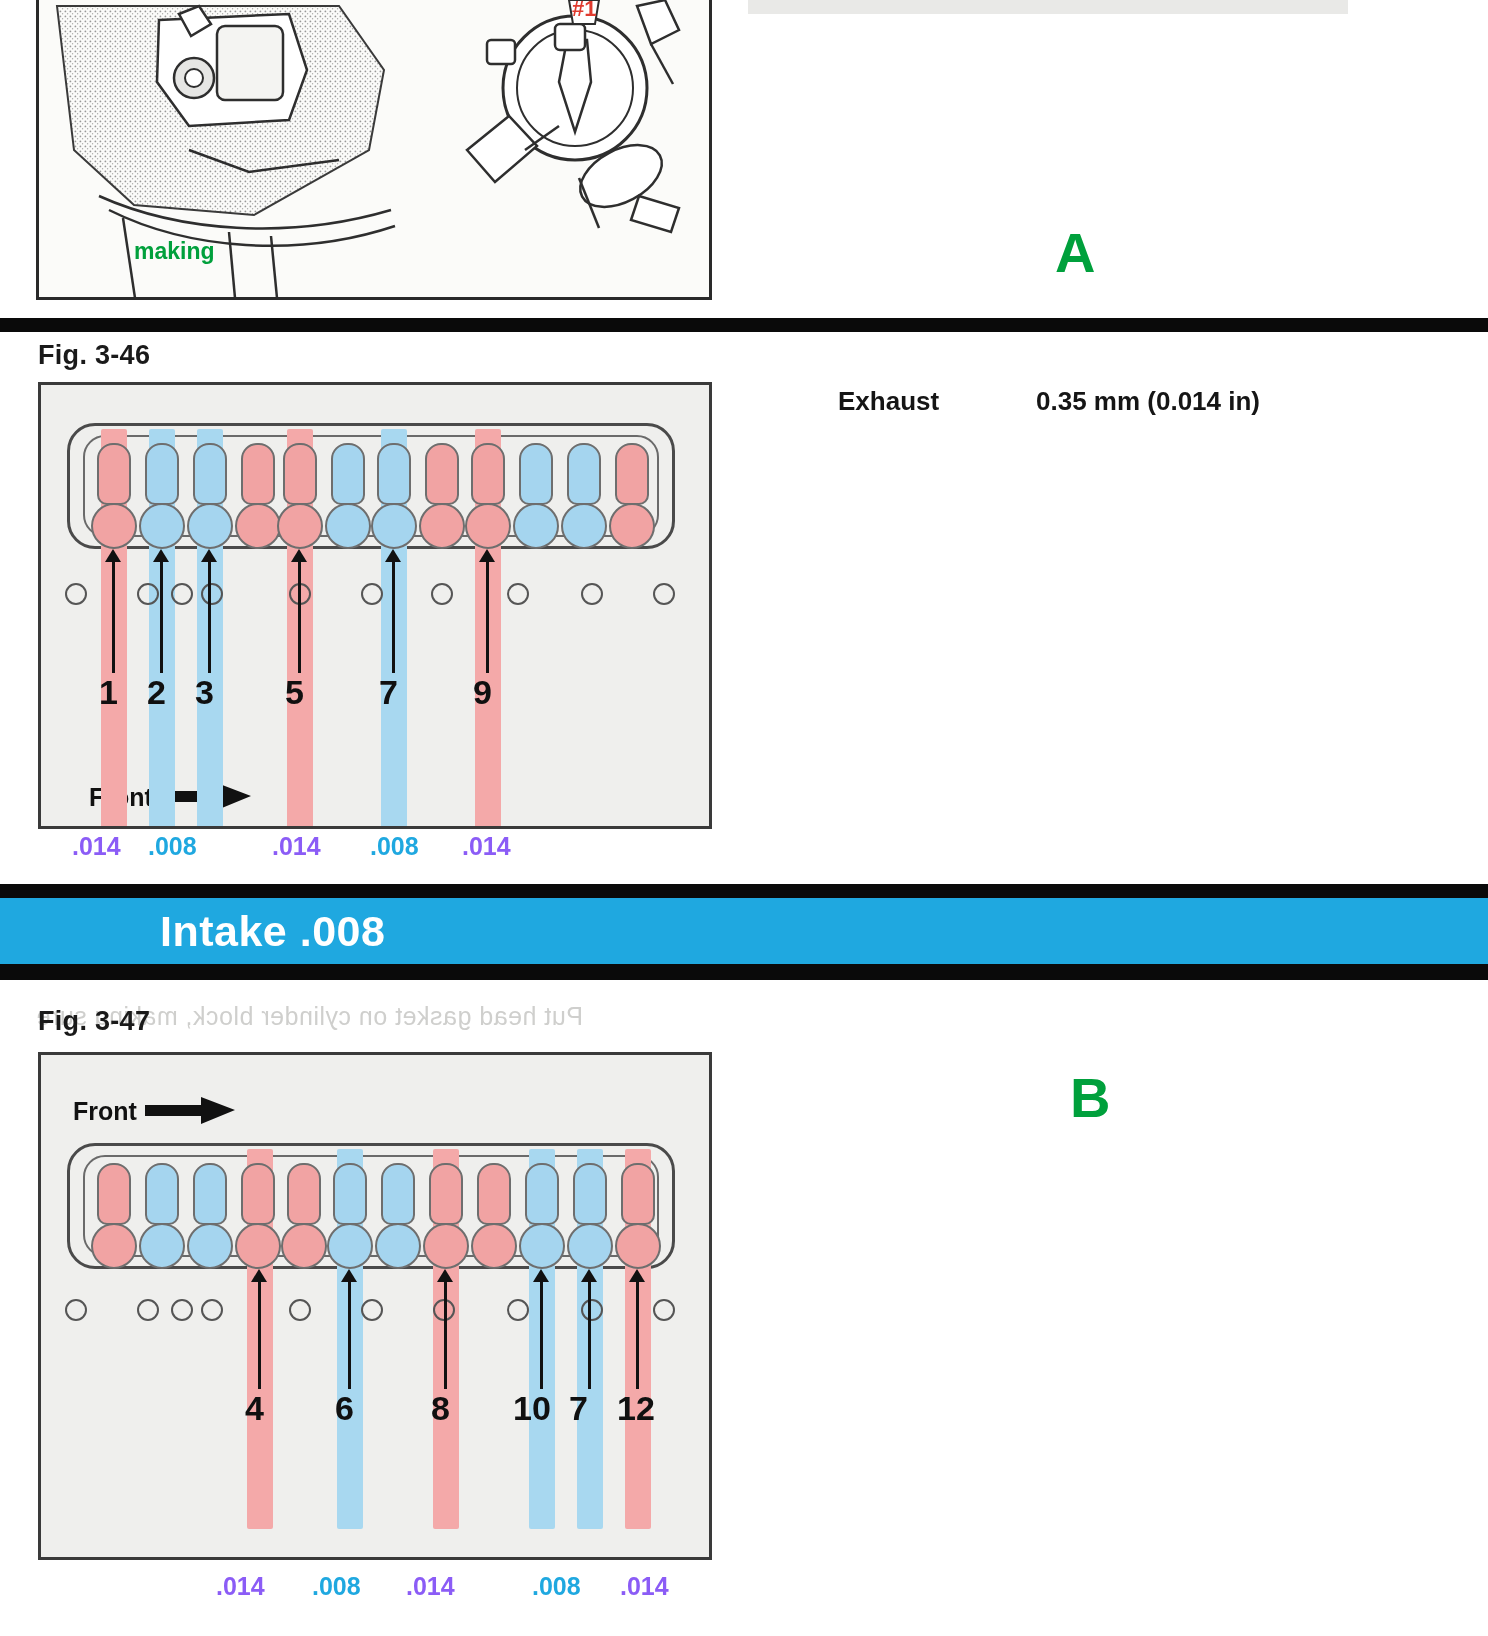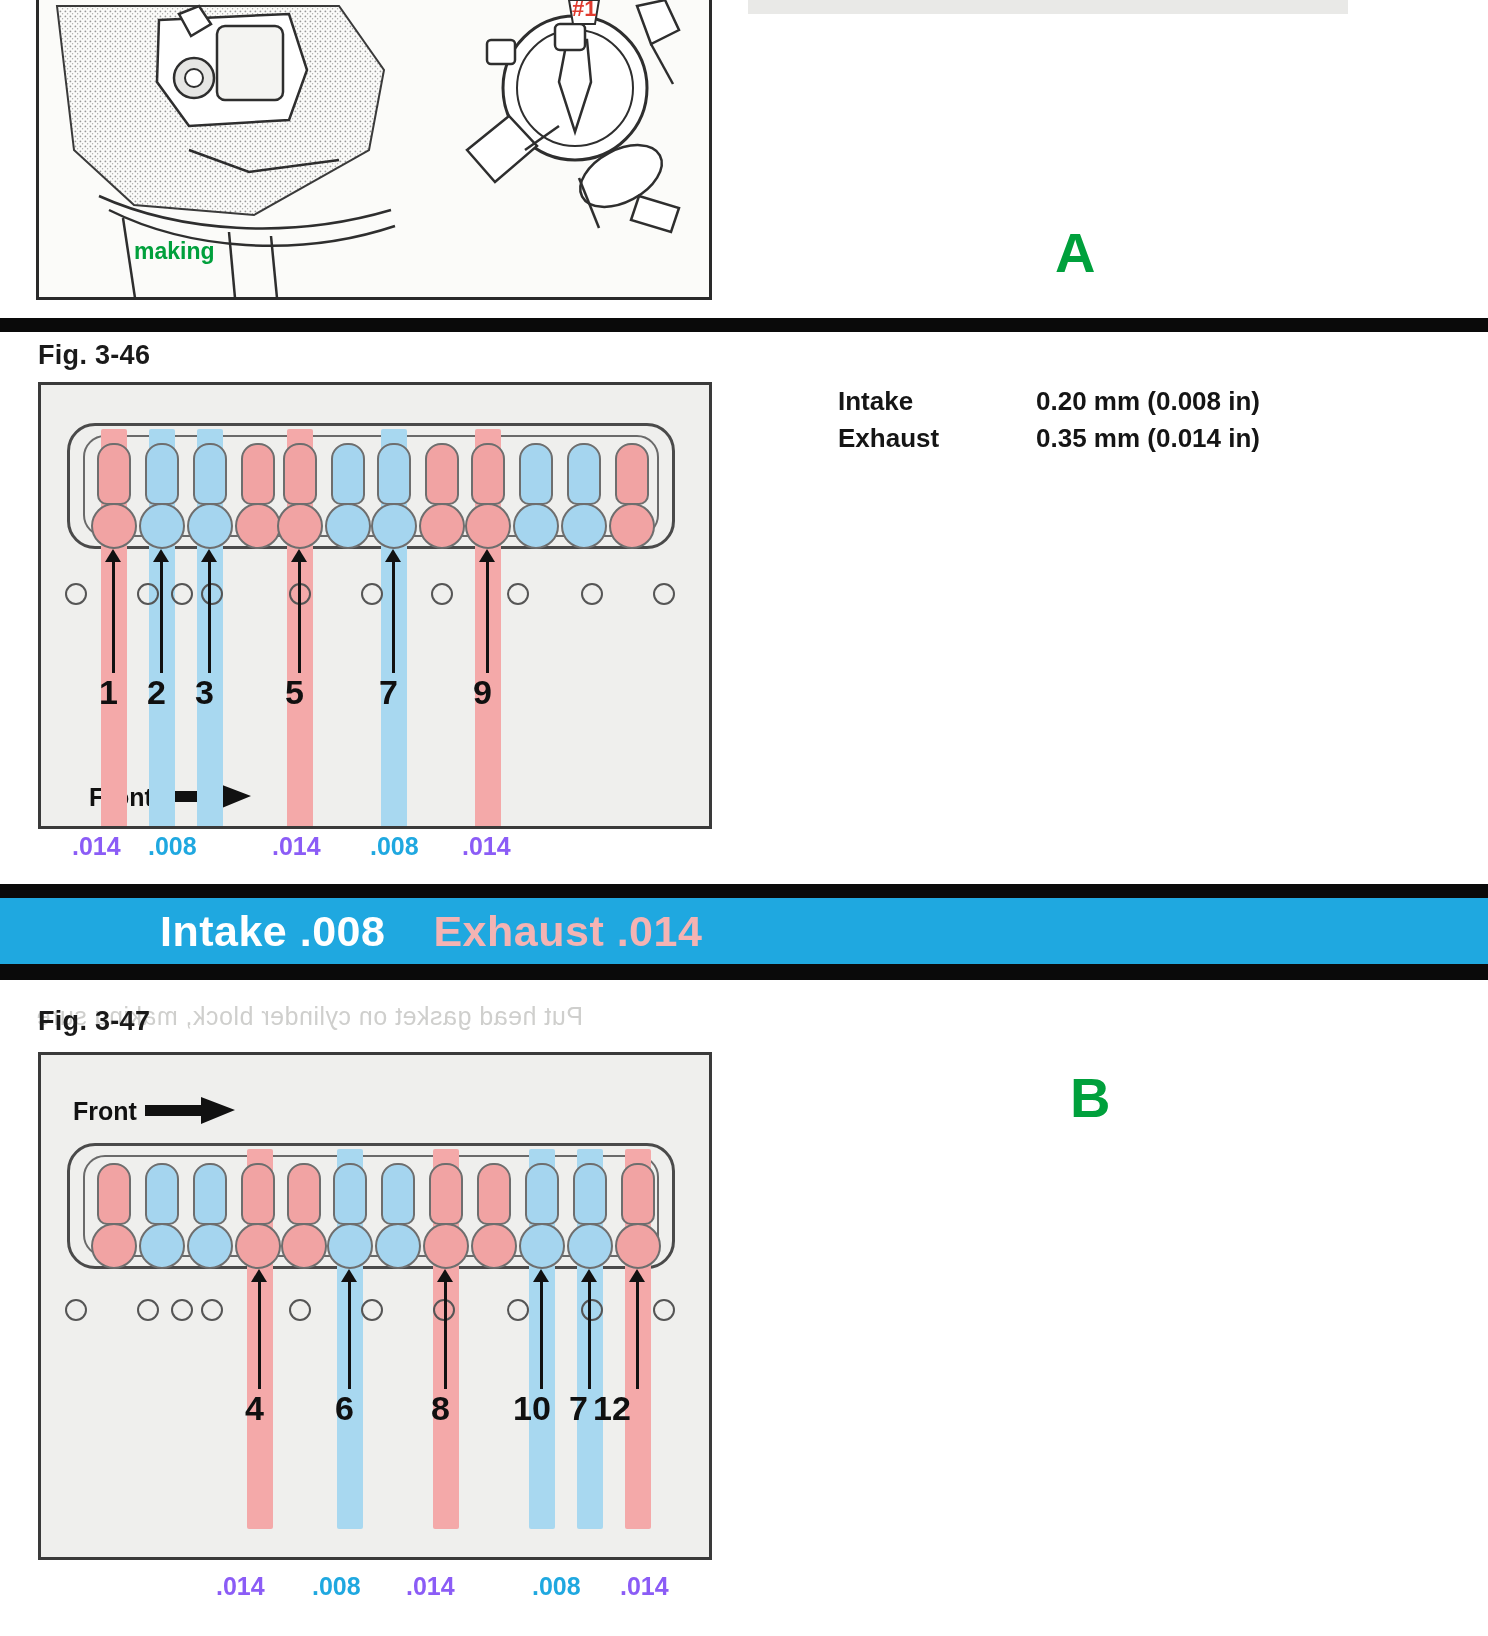--- a/index.html
+++ b/index.html
@@ -431,36 +431,31 @@
 
     <div class="clr red" style="left:72px;  top:500px;">.014</div>
     <div class="clr blue" style="left:148px; top:500px;">.008</div>
     <div class="clr red" style="left:272px; top:500px;">.014</div>
     <div class="clr blue" style="left:370px; top:500px;">.008</div>
     <div class="clr red" style="left:462px; top:500px;">.014</div>
 
     <div id="text46">
       <div class="spec-table">
         <div class="spec-row">
-          <div class="k">Intake</div>
-          <div class="v">0.20 mm (0.008 in)</div>
-        </div>
-        <div class="spec-row">
           <div class="k">Exhaust</div>
           <div class="v">0.35 mm (0.014 in)</div>
         </div>
       </div>
     </div>
   </div>
 
   <div class="bar-black" id="bar2"></div>
 
   <div id="blue-banner">
     <span class="intake-txt">Intake .008</span>
-    <span class="exhaust-txt">Exhaust .014</span>
   </div>
 
   <div class="bar-black" id="bar3"></div>
 
   <div id="sec47">
 
     <div id="fig47-ghost">Put head gasket on cylinder block, making sure</div>
     <div id="fig47-label" class="figlabel">Fig. 3-47</div>
 
     <div id="label-b" class="greenletter">B</div>
@@ -531,21 +526,21 @@
         <div class="arrowline" style="left:547px; top:222px; height:112px;"></div>
         <div class="arrowhead" style="left:540px; top:214px;"></div>
         <div class="arrowline" style="left:595px; top:222px; height:112px;"></div>
         <div class="arrowhead" style="left:588px; top:214px;"></div>
 
         <div class="num" style="left:204px; top:334px;">4</div>
         <div class="num" style="left:294px; top:334px;">6</div>
         <div class="num" style="left:390px; top:334px;">8</div>
         <div class="num" style="left:472px; top:334px;">10</div>
         <div class="num" style="left:528px; top:334px;">7</div>
-        <div class="num" style="left:552px; top:334px;">12</div>
+        <div class="num" style="left:576px; top:334px;">12</div>
       </div>
     </div>
 
     <div class="clr red" style="left:216px; top:592px;">.014</div>
     <div class="clr blue" style="left:312px; top:592px;">.008</div>
     <div class="clr red" style="left:406px; top:592px;">.014</div>
     <div class="clr blue" style="left:532px; top:592px;">.008</div>
     <div class="clr red" style="left:620px; top:592px;">.014</div>
 
   </div>

